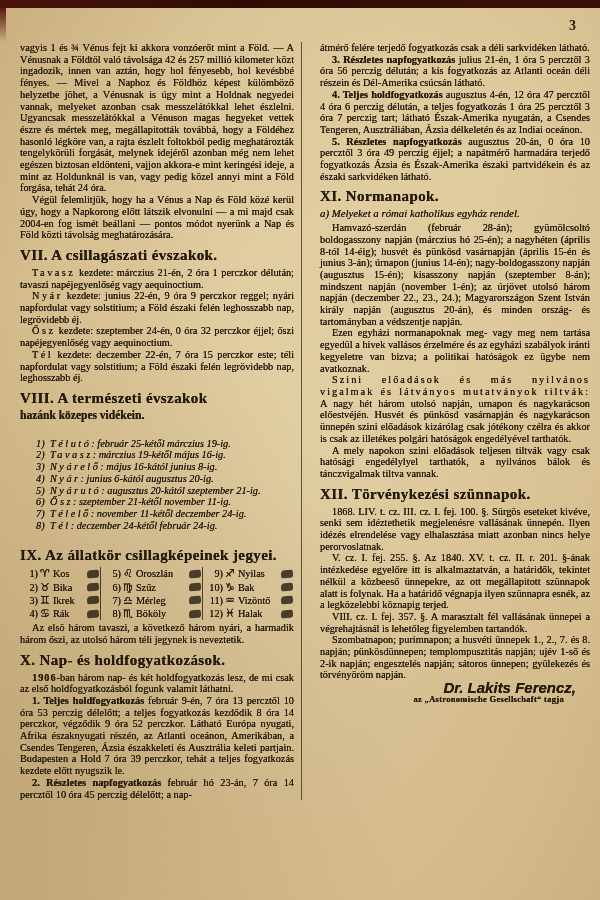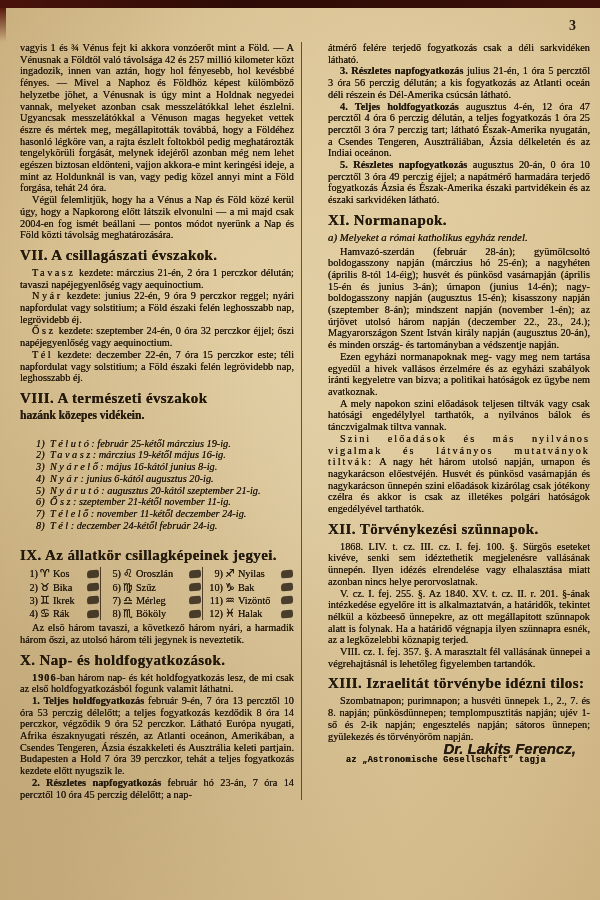--- a/index.html
+++ b/index.html
@@ -16,21 +16,21 @@
   }
   .page{width:600px;height:900px;position:relative;overflow:hidden;}
   .top-band{position:absolute;top:0;left:0;width:600px;height:8px;
     background:linear-gradient(90deg,#4a130b,#2e0b06 40%,#3c1009);}
   .corner-artifact{position:absolute;top:8px;left:0;width:6px;height:34px;
     background:linear-gradient(180deg,#5a1a0e,rgba(90,26,14,0));}
   .page-number{position:absolute;top:18px;right:24px;font-weight:bold;font-size:14px;}
   .cols{position:absolute;top:42px;left:20px;right:10px;display:flex;}
   .col{text-align:justify;font-size:10.3px;line-height:11.7px;text-shadow:0 0 .3px currentColor;}
   .col-left{width:274px;padding-right:7px;}
-  .col-right{width:279px;border-left:1px solid rgba(45,28,12,.7);padding-left:26px;}
+  .col-right{width:279px;border-left:1px solid rgba(45,28,12,.7);padding-left:18px;}
   p{margin:0;text-indent:12px;}
   p.noindent{text-indent:0;}
   .sec{margin:6px 0 3px;text-align:left;font-size:15px;font-weight:600;
     letter-spacing:.4px;line-height:17px;text-indent:0;}
   .sec-sub{margin:0 0 2px;text-align:left;font-size:11.5px;font-weight:bold;text-indent:0;}
   .lead{letter-spacing:2.5px;}
   .slist{margin:16px;padding:0;list-style:none;font-style:italic;}
   .slist li{white-space:nowrap;overflow:hidden;}
   .slist .num{display:inline-block;width:14px;}
   .ztable{display:grid;grid-template-columns:80px 102px 92px;margin:2px 0 2px;}
@@ -42,21 +42,21 @@
     margin-right:3px;flex:none;}
   .zname{flex:1;overflow:hidden;}
   .zpic{flex:none;width:12px;height:8px;background:#2a2014;opacity:.82;
     border-radius:4px 2px 3px 2px;transform:rotate(-4deg);margin-left:1px;}
   .ecl b{font-weight:bold;}
   .b1906{font-weight:bold;letter-spacing:1px;}
   .subhead{text-align:left;font-style:italic;font-size:10.8px;margin:3px 0 2px;text-indent:0;}
   .spaced{letter-spacing:2px;}
   .sig{text-align:right;font-family:"Liberation Sans",sans-serif;font-style:italic;
     font-weight:bold;font-size:15px;margin-top:1px;padding-right:14px;text-indent:0;}
-  .sig-sub{text-align:center;font-family:Liberation Mono, monospace;font-weight:bold;
+  .sig-sub{text-align:right;font-family:Liberation Serif, serif;font-weight:bold;
     font-size:8.5px;padding-right:26px;text-indent:0;letter-spacing:.3px;}
 </style>
 </head>
 <body>
 
 <div class="page">
   <div class="top-band"></div>
   <div class="corner-artifact"></div>
   <div class="page-number">3</div>
 
@@ -177,28 +177,27 @@
     <div class="col col-right">
       <p class="noindent">átmérő felére terjedő fogyatkozás csak a déli sarkvidéken látható.</p>
       <p class="ecl"><b>3. Részletes napfogyatkozás</b><span> julius 21-én, 1 óra 5 percztől 3 óra 56 perczig délután; a kis fogyatkozás az Atlanti oceán déli részein és Dél-Amerika csúcsán látható.</span></p>
       <p class="ecl"><b>4. Teljes holdfogyatkozás</b><span> augusztus 4-én, 12 óra 47 percztől 4 óra 6 perczig délután, a teljes fogyatkozás 1 óra 25 percztől 3 óra 7 perczig tart; látható Észak-Amerika nyugatán, a Csendes Tengeren, Ausztráliában, Ázsia délkeletén és az Indiai oceánon.</span></p>
       <p class="ecl"><b>5. Részletes napfogyatkozás</b><span> augusztus 20-án, 0 óra 10 percztől 3 óra 49 perczig éjjel; a napátmérő harmadára terjedő fogyatkozás Ázsia és Észak-Amerika északi partvidékein és az északi sarkvidéken látható.</span></p>
 
       <h2 class="sec">XI. Normanapok.</h2>
       <p class="subhead">a) Melyeket a római katholikus egyház rendel.</p>
       <p>Hamvazó-szerdán (február 28-án); gyümölcsoltó boldogasszony napján (márczius hó 25-én); a nagyhéten (április 8-tól 14-éig); husvét és pünkösd vasárnapján (április 15-én és junius 3-án); úrnapon (junius 14-én); nagy-boldogasszony napján (augusztus 15-én); kisasszony napján (szeptember 8-án); mindszent napján (november 1-én); az úrjövet utolsó három napján (deczember 22., 23., 24.); Magyarországon Szent István király napján (augusztus 20-án), és minden ország- és tartományban a védszentje napján.</p>
       <p>Ezen egyházi normanapoknak meg- vagy meg nem tartása egyedül a hivek vallásos érzelmére és az egyházi szabályok iránti kegyeletre van bizva; a politikai hatóságok ez ügybe nem avatkoznak.</p>
+      <p><span class="spaced">Szini előadások és más nyilvános vigalmak és látványos mutatványok tiltvák:</span><span> A nagy hét három utolsó napján, urnapon és nagykarácson előestvéjén. Husvét és pünkösd vasárnapján és nagykarácson ünnepén szini előadások kizárólag csak jótékony czélra és akkor is csak az illetékes polgári hatóságok engedélyével tarthatók.</span></p>
       <p>A mely napokon szini előadások teljesen tiltvák vagy csak hatósági engedélylyel tarthatók, a nyilvános bálok és tánczvigalmak tiltva vannak.</p>
-      <p><span class="spaced">Szini előadások és más nyilvános vigalmak és látványos mutatványok tiltvák:</span><span> A nagy hét három utolsó napján, urnapon és nagykarácson előestvéjén. Husvét és pünkösd vasárnapján és nagykarácson ünnepén szini előadások kizárólag csak jótékony czélra és akkor is csak az illetékes polgári hatóságok engedélyével tarthatók.</span></p>
 
       <h2 class="sec">XII. Törvénykezési szünnapok.</h2>
       <p>1868. LIV. t. cz. III. cz. I. fej. 100. §. Sürgös eseteket kivéve, senki sem idéztethetik megjelenésre vallásának ünnepén. Ilyen idézés elrendelése vagy elhalasztása miatt azonban nincs helye perorvoslatnak.</p>
       <p>V. cz. I. fej. 255. §. Az 1840. XV. t. cz. II. r. 201. §-ának intézkedése egyelőre itt is alkalmaztatván, a határidők, tekintet nélkül a közbeeső ünnepekre, az ott megállapitott szünnapok alatt is folynak. Ha a határidő végnapja ilyen szünnapra esnék, az a legközelebbi köznapig terjed.</p>
       <p>VIII. cz. I. fej. 357. §. A marasztalt fél vallásának ünnepei a végrehajtásnál is lehetőleg figyelemben tartandók.</p>
 
-      <h2 class="sec">XIII. Izraelitát törvénybe idézni tilos:</h2>
       <p>Szombatnapon; purimnapon; a husvéti ünnepek 1., 2., 7. és 8. napján; pünkösdünnepen; templompusztitás napján; ujév 1-ső és 2-ik napján; engesztelés napján; sátoros ünnepen; gyülekezés és törvényöröm napján.</p>
       <p class="sig">Dr. Lakits Ferencz,</p>
       <p class="sig-sub">az „Astronomische Gesellschaft“ tagja</p>
     </div>
 
   </div>
 </div>
 
 </body></html>

